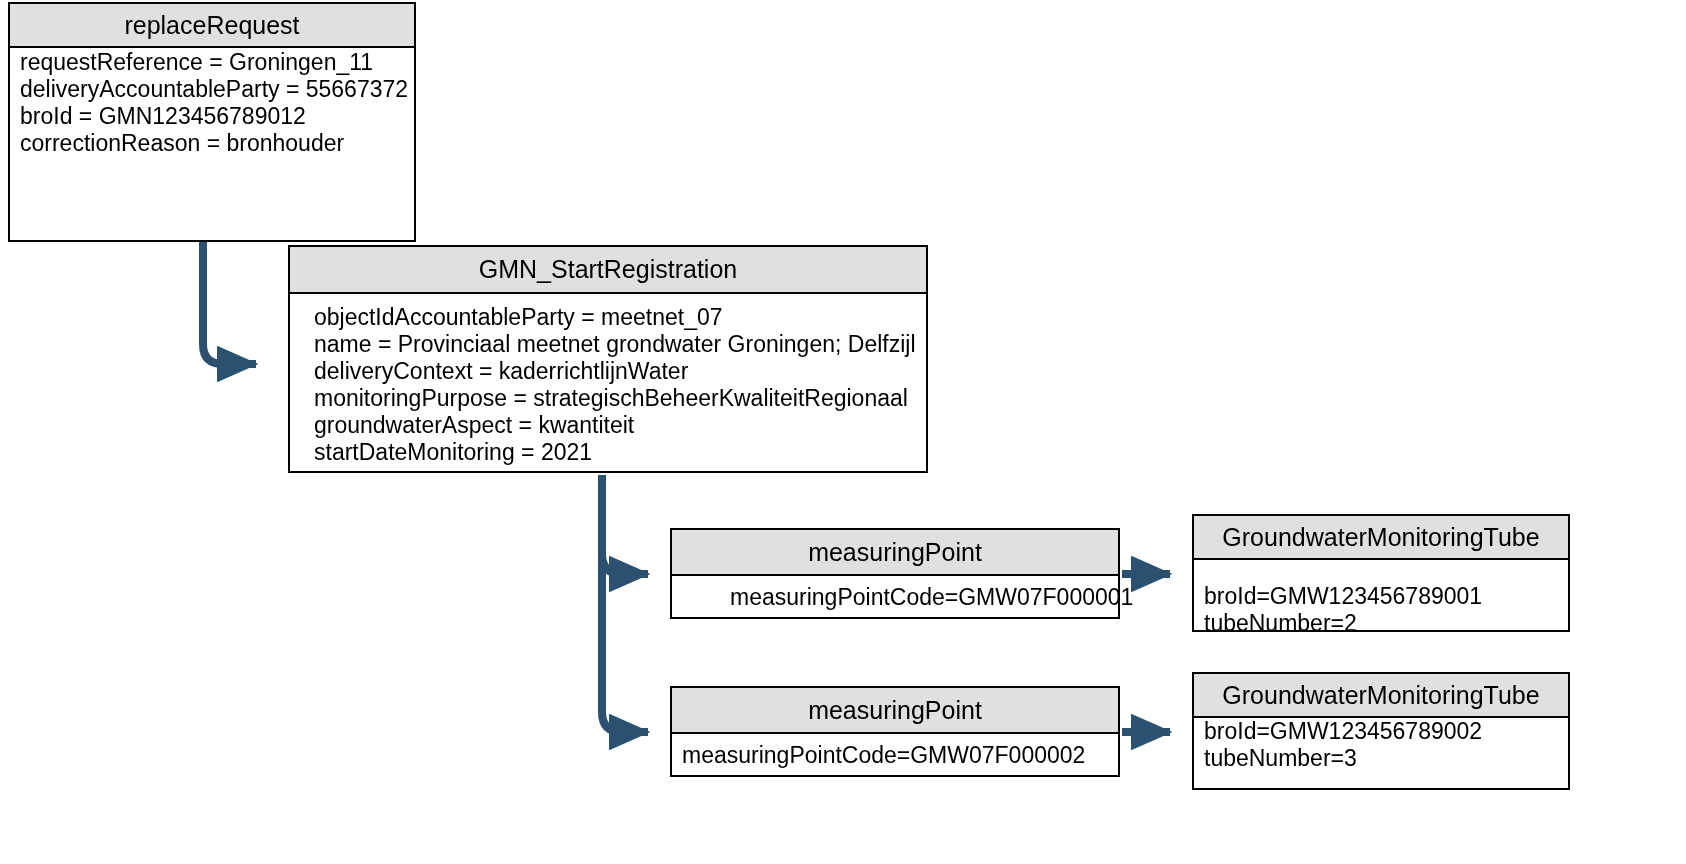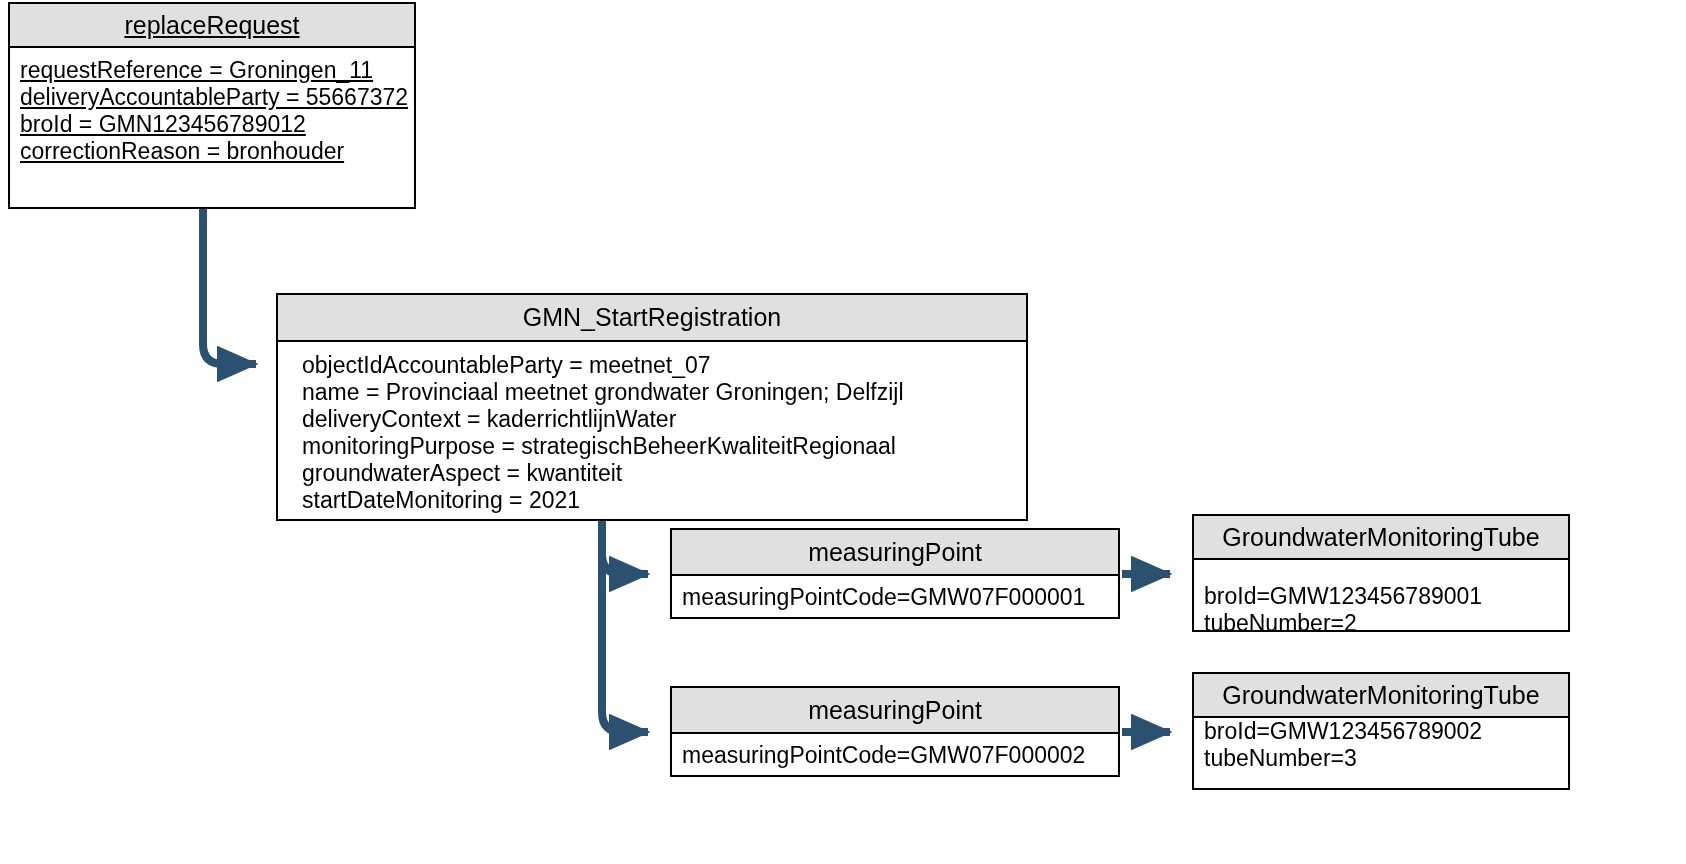--- a/index.html
+++ b/index.html
@@ -50,31 +50,31 @@
     line-height: 27px;
     color: #000000;
     white-space: nowrap;
   }
   .attr-line {
     display: block;
     white-space: nowrap;
   }
 
   
-  #node-replace-request      { left: 8px;    top: 2px;   width: 408px; height: 207px; text-decoration: underline; }
+  #node-replace-request      { left: 8px;    top: 2px;   width: 408px; height: 240px; }
   #node-replace-request .node-title { height: 44px; padding-top: 9px; }
-  #node-replace-request .node-body  { padding-top: 9px; }
+  #node-replace-request .node-body  { padding-top: 1px; }
 
-  #node-gmn-start            { left: 276px;  top: 245px; width: 752px; height: 228px; margin-top: 48px; }
+  #node-gmn-start            { left: 288px;  top: 245px; width: 640px; height: 228px; }
   #node-gmn-start .node-title { height: 47px; padding-top: 10px; }
   #node-gmn-start .node-body  { padding-top: 10px; padding-left: 24px; }
 
   #node-measuring-point-1    { left: 670px;  top: 528px; width: 450px; height: 91px; }
   #node-measuring-point-1 .node-title { height: 46px; padding-top: 10px; }
-  #node-measuring-point-1 .node-body  { padding-top: 8px; }
+  #node-measuring-point-1 .node-body  { padding-top: 8px; margin-left: 48px; }
 
   #node-measuring-point-2    { left: 670px;  top: 686px; width: 450px; height: 91px; }
   #node-measuring-point-2 .node-title { height: 46px; padding-top: 10px; }
   #node-measuring-point-2 .node-body  { padding-top: 8px; }
 
   #node-tube-1               { left: 1192px; top: 514px; width: 378px; height: 118px; }
   #node-tube-1 .node-title   { height: 44px; padding-top: 9px; }
   #node-tube-1 .node-body    { padding-top: 23px; }
 
   #node-tube-2               { left: 1192px; top: 672px; width: 378px; height: 118px; }

